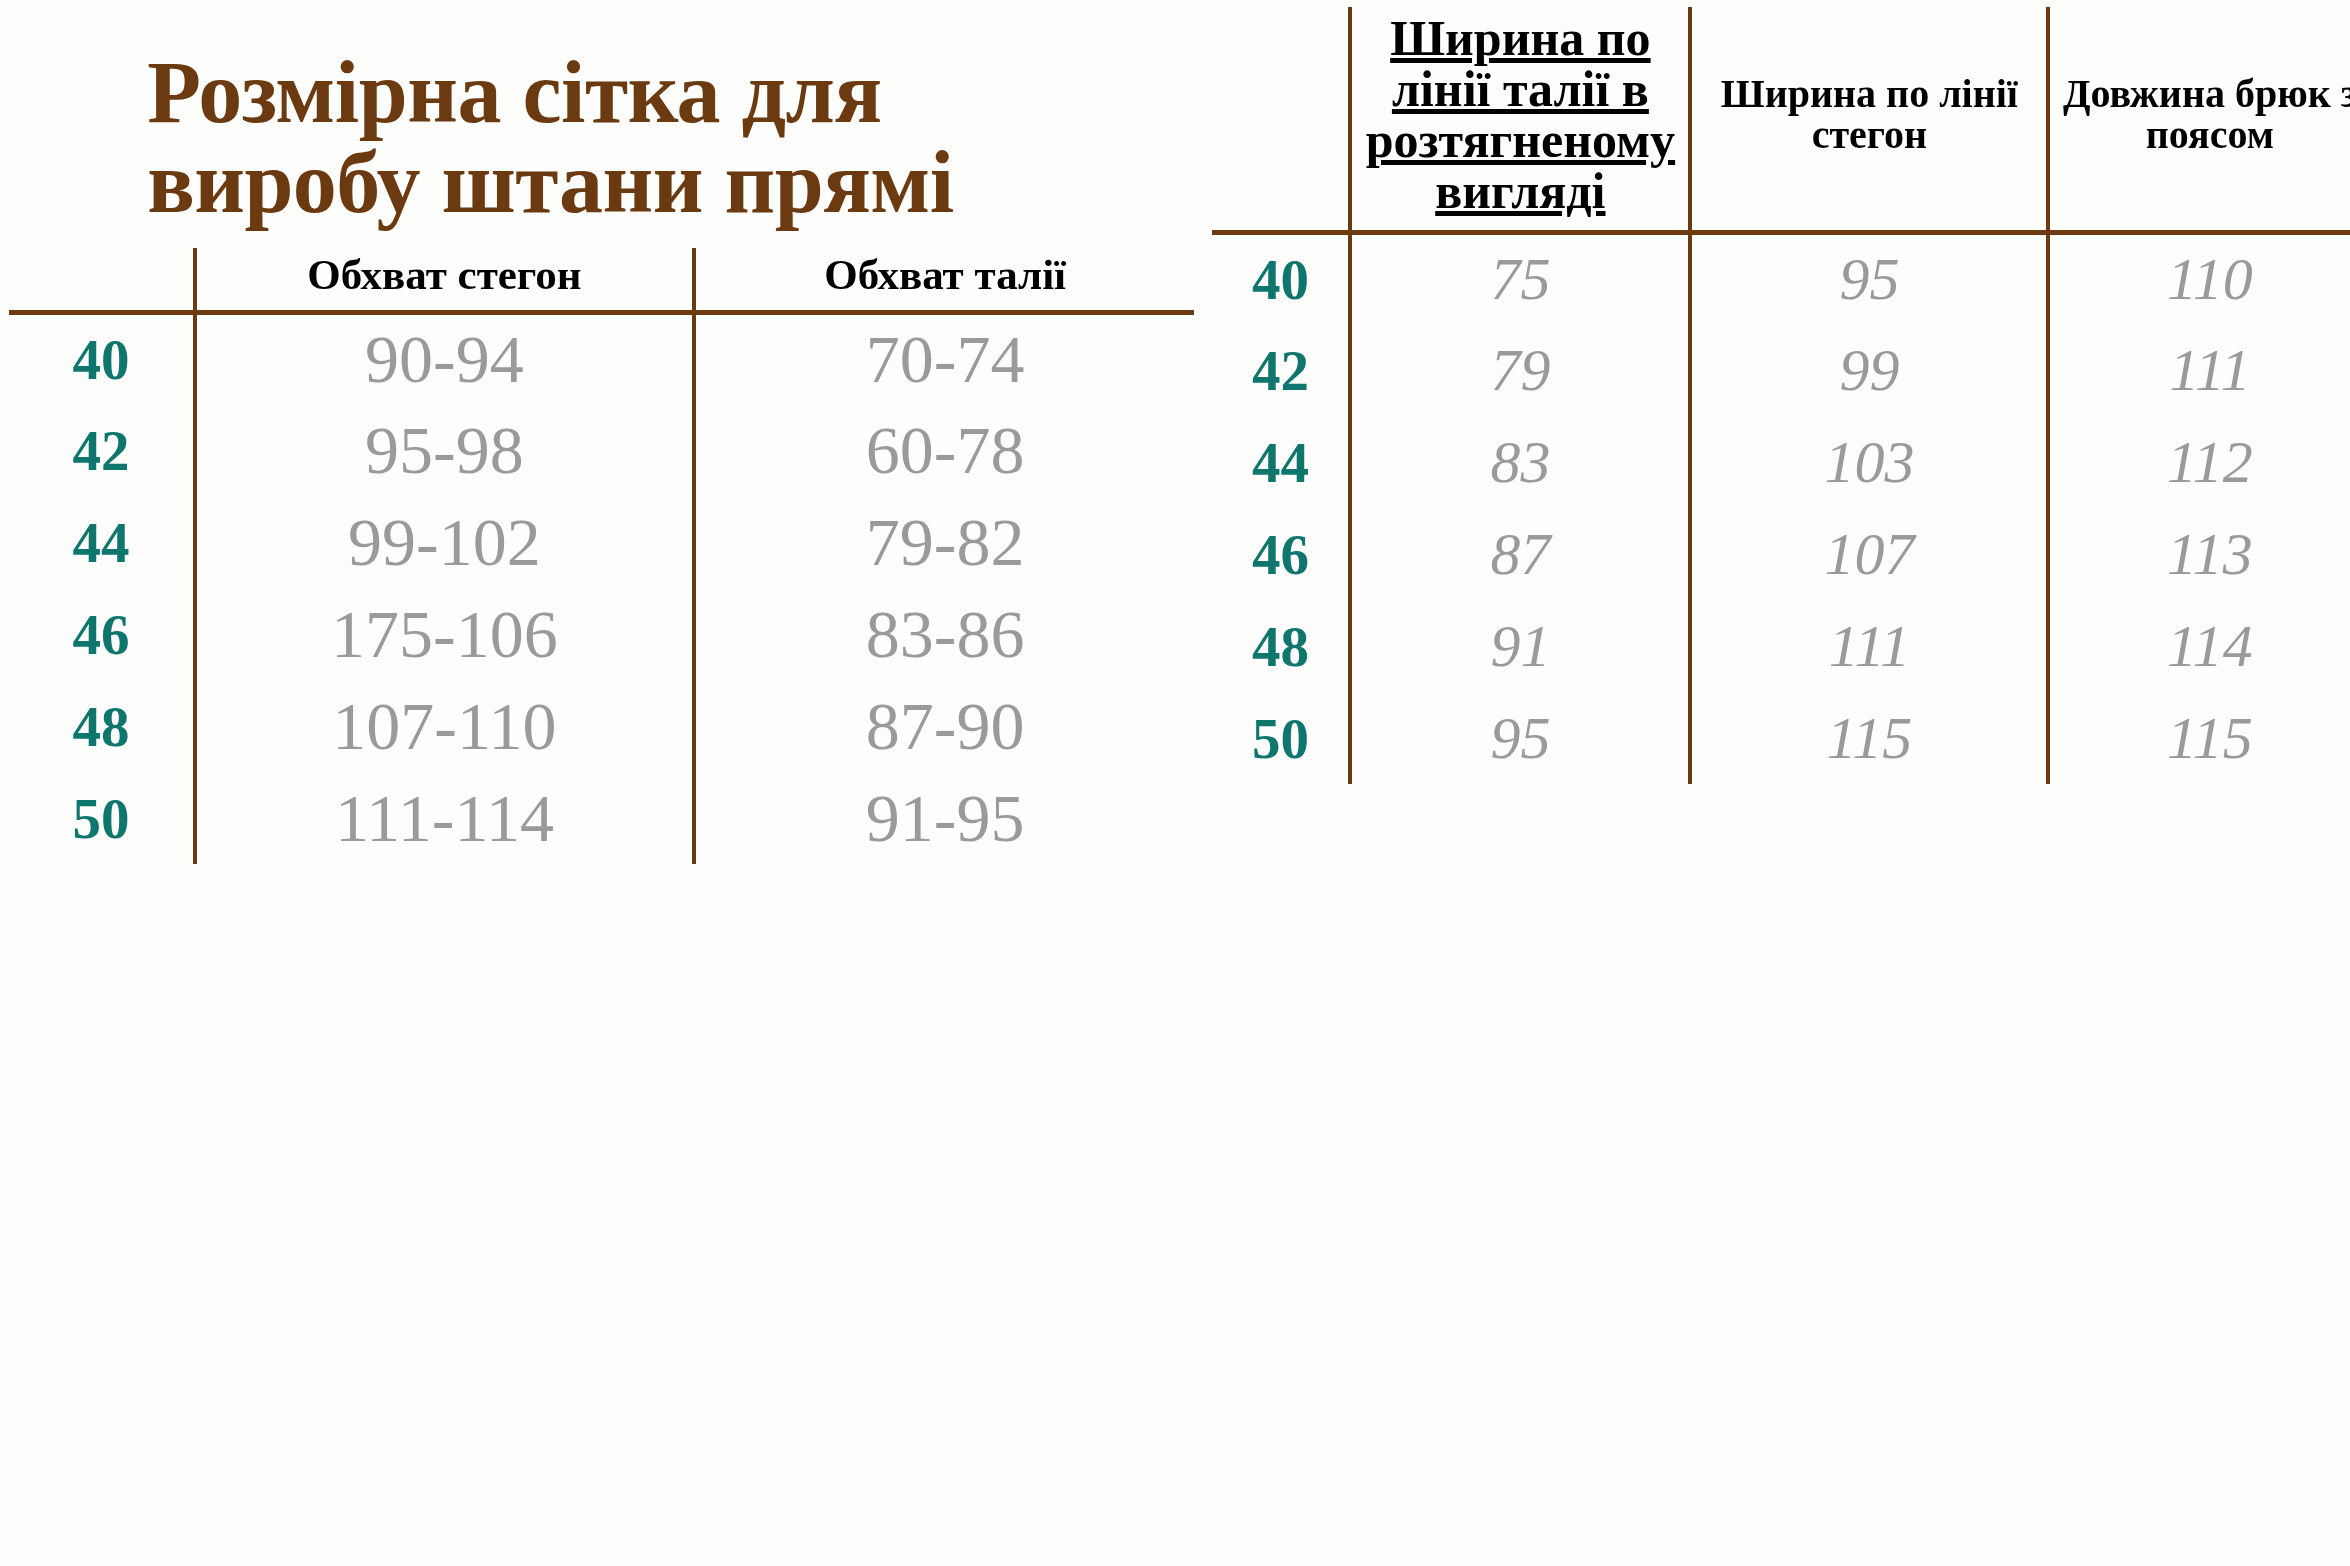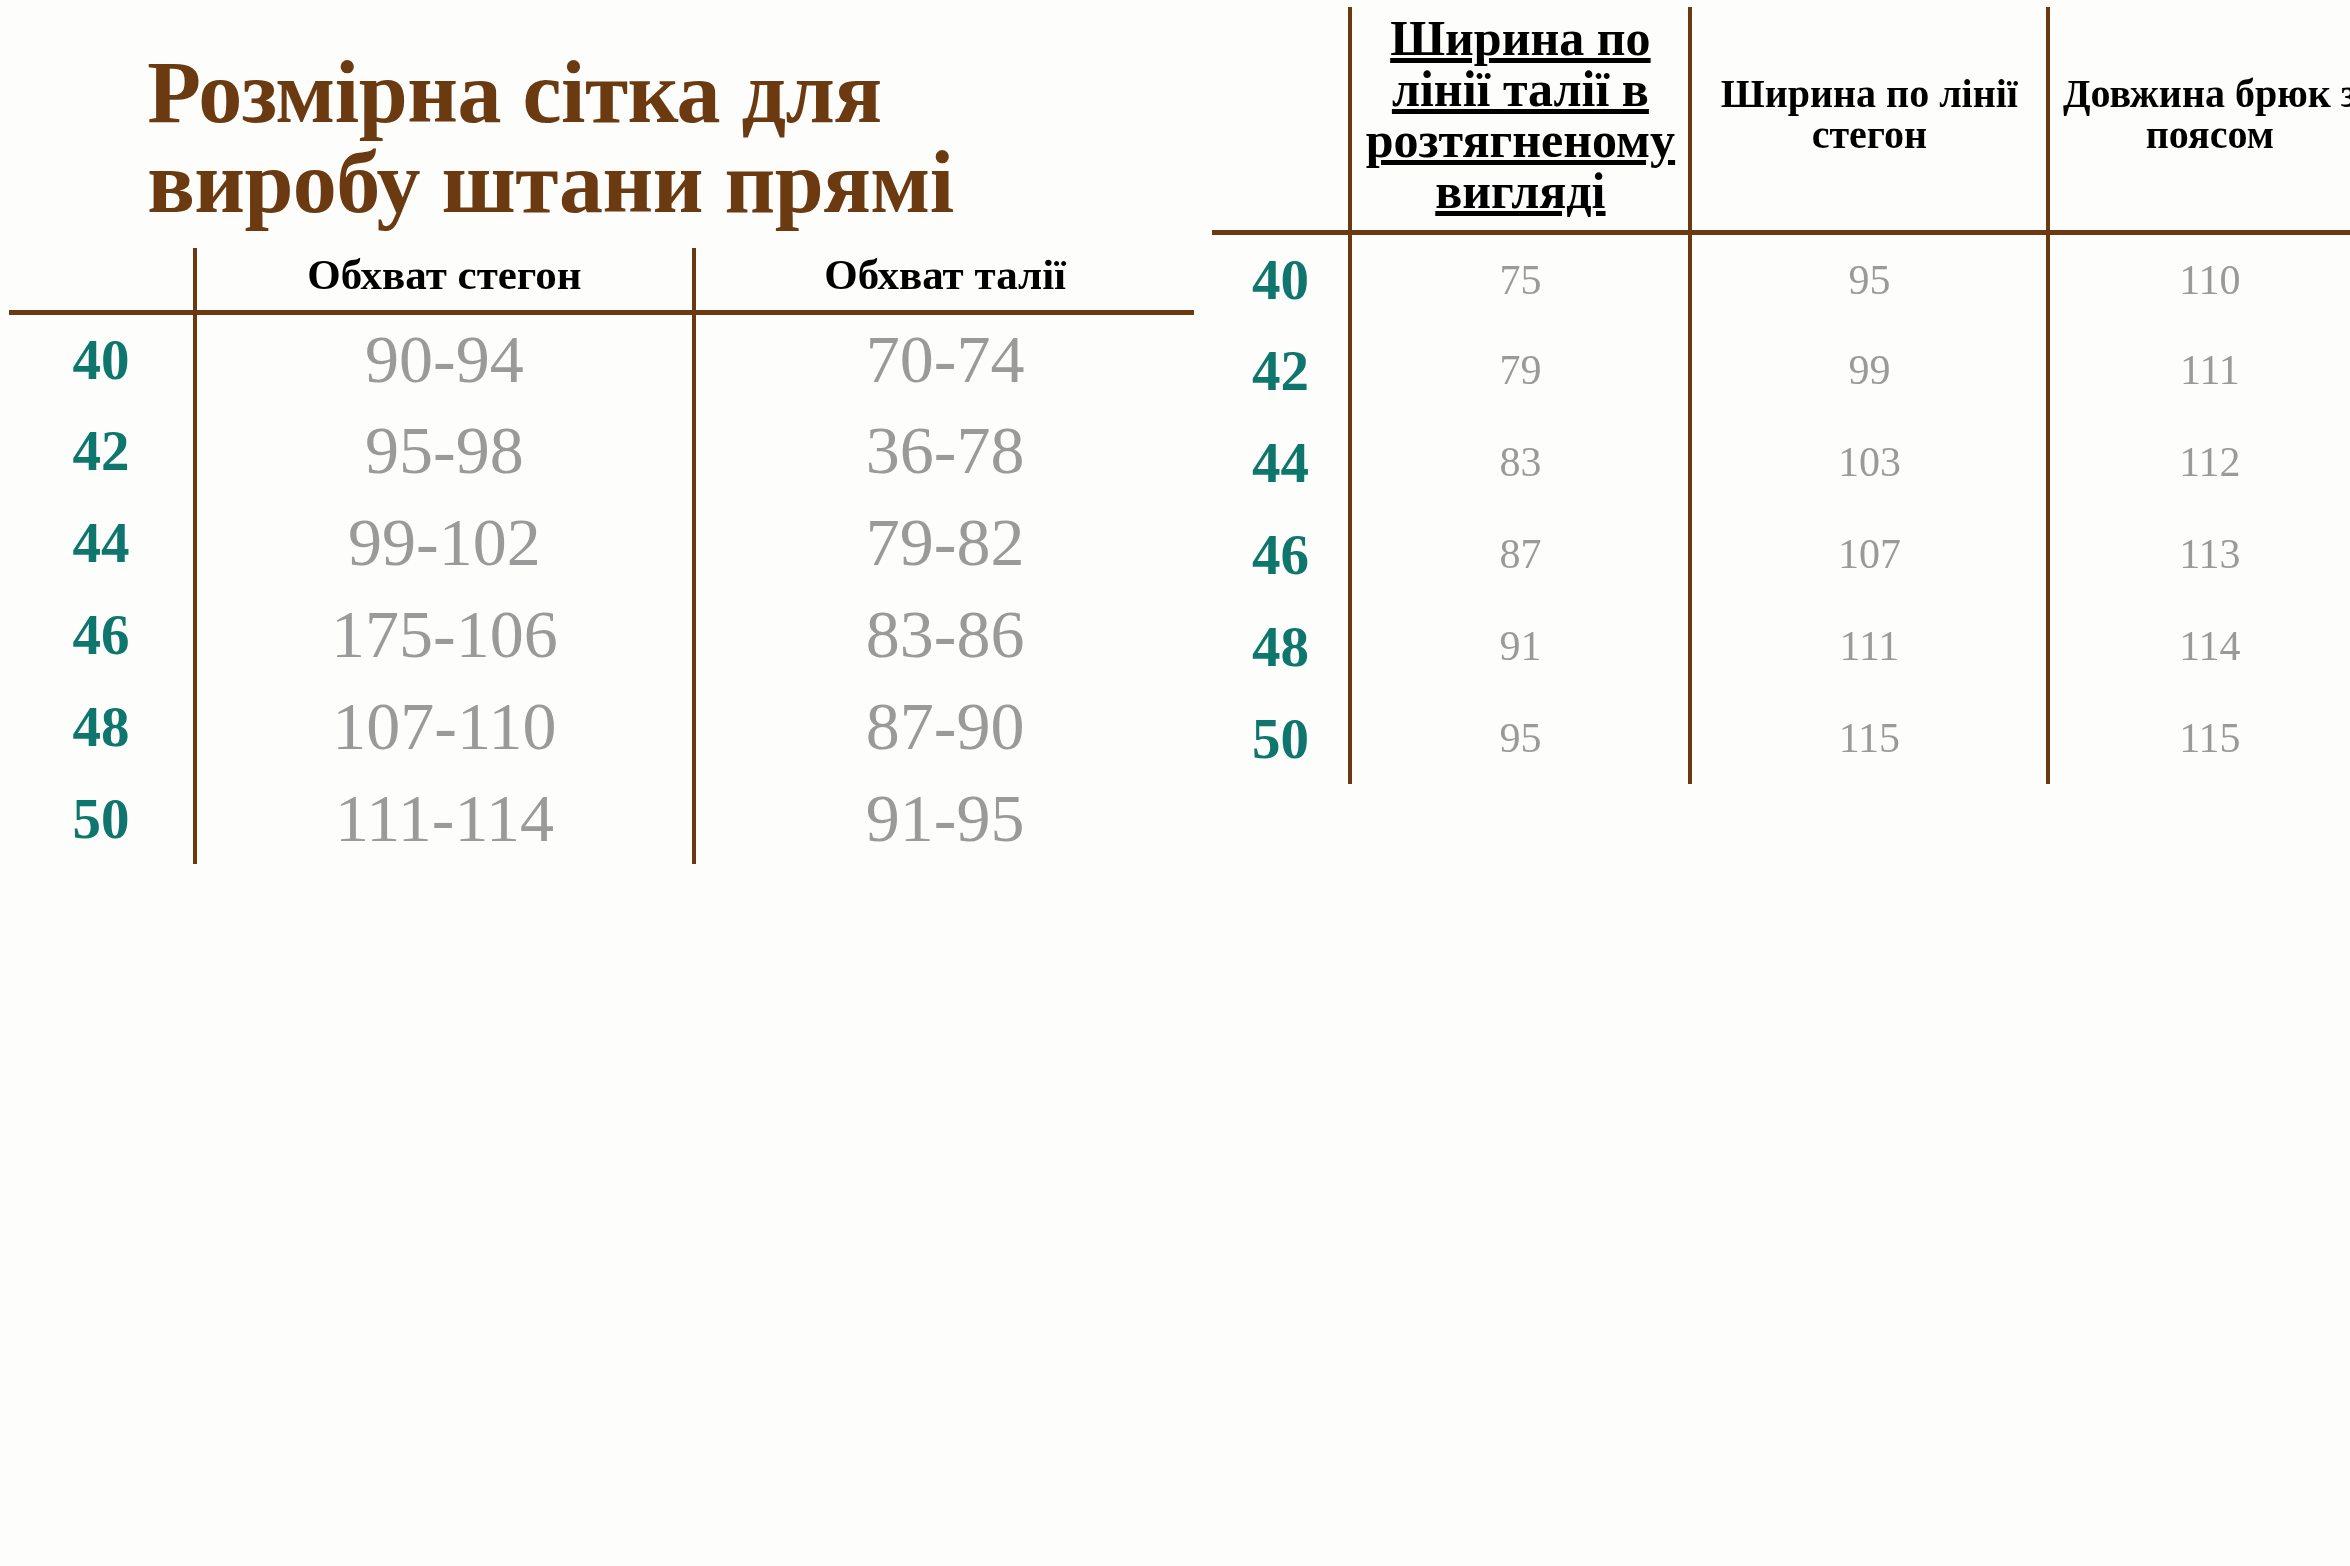--- a/index.html
+++ b/index.html
@@ -90,21 +90,21 @@
     font-weight: normal;
   }
 
   
   .tbl-left .size-cell { font-size: 57px; }
   .tbl-left .val-cell  { font-size: 68px; }
   .tbl-left tbody tr { height: 92px; }
 
   
   .tbl-right .size-cell { font-size: 57px; }
-  .tbl-right .val-cell  { font-size: 42px; }
+  .tbl-right .val-cell  { font-size: 60px; font-style: italic; }
   .tbl-right tbody tr { height: 92px; }
 
   
   .vline-l { border-left: 4.6px solid #6b3a10; }
   .vline-r { border-right: 4.6px solid #6b3a10; }
 
   
   .hrule {
     border-bottom: 5.5px solid #6b3a10;
   }
@@ -148,21 +148,21 @@
         </thead>
         <tbody>
           <tr>
             <td class="size-cell">40</td>
             <td class="val-cell vline-l vline-r">90-94</td>
             <td class="val-cell">70-74</td>
           </tr>
           <tr>
             <td class="size-cell">42</td>
             <td class="val-cell vline-l vline-r">95-98</td>
-            <td class="val-cell">36-78</td>
+            <td class="val-cell">60-78</td>
           </tr>
           <tr>
             <td class="size-cell">44</td>
             <td class="val-cell vline-l vline-r">99-102</td>
             <td class="val-cell">79-82</td>
           </tr>
           <tr>
             <td class="size-cell">46</td>
             <td class="val-cell vline-l vline-r">175-106</td>
             <td class="val-cell">83-86</td>

